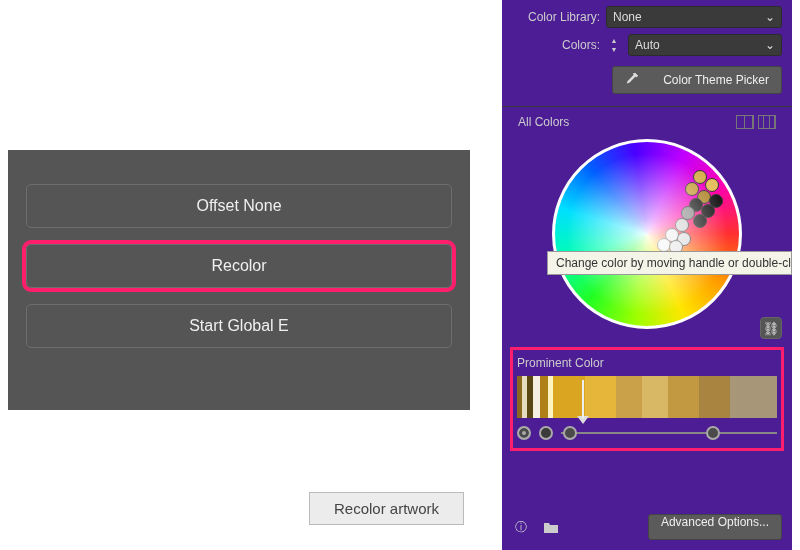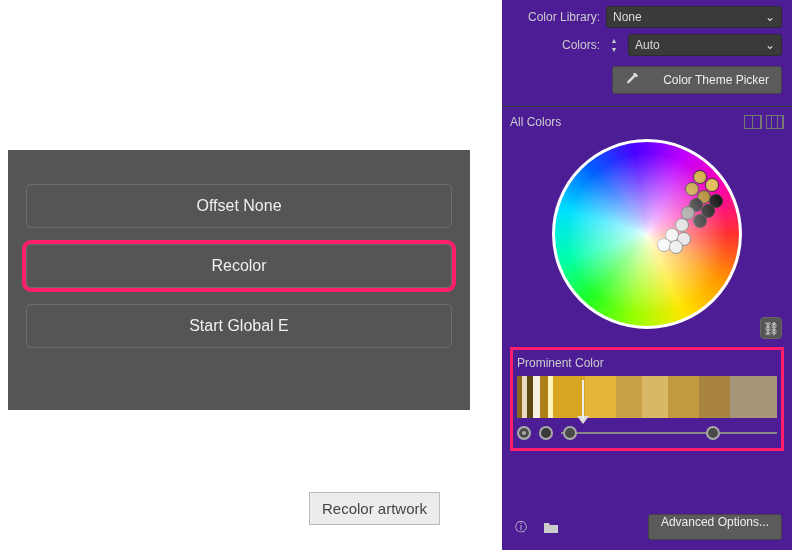--- a/index.html
+++ b/index.html
@@ -37,21 +37,21 @@
     cursor: pointer;
   }
   .qa-btn-full { width: 100%; }
   .qa-highlight {
     outline: 4px solid #ff1e6b;
     outline-offset: 0;
   }
   .qa-tooltip {
     position: absolute;
     left: 283px; top: 188px;
-    padding: 7px 12px;
+    padding: 7px 24px;
     background: #ececec;
     color: #444;
     border: 1px solid #bbb;
     font-size: 15px;
     white-space: nowrap;
   }
 
   
   .recolor-panel {
     position: absolute;
@@ -87,21 +87,21 @@
     background: #5b5b5b; border: 1px solid #444; border-radius: 3px;
     color: #eee; display: inline-flex; align-items: center; gap: 24px;
     cursor: pointer;
   }
   .eyedropper { width: 14px; height: 14px; }
 
   .rc-divider { height: 1px; background: #3a3a3a; margin: 0; }
 
   .rc-section-head {
     display: flex; align-items: center; justify-content: space-between;
-    padding: 8px 8px 4px;
+    padding: 8px 16px 4px;
     color: #ccc;
   }
   .rc-view-icons { display: flex; gap: 4px; }
   .rc-view-icons .vicon {
     width: 18px; height: 14px;
     border: 1px solid #777; display: flex;
   }
   .vicon.a div { width:50%; border-right:1px solid #777;}
   .vicon.b div { width:33%; border-right:1px solid #777;}
 
@@ -253,20 +253,21 @@
           <div class="handle" style="left: 48px; top: 36px; background: rgb(26, 26, 26);"></div>
           <div class="handle" style="left: 28px; top: 38px; background: rgb(136, 136, 136);"></div>
           <div class="handle" style="left: 40px; top: 46px; background: rgb(26, 26, 26);"></div>
           <div class="handle" style="left: 22px; top: 50px; background: rgb(204, 204, 204);"></div>
           <div class="handle" style="left: 12px; top: 60px; background: rgb(232, 232, 232);"></div>
           <div class="handle" style="left: 24px; top: 64px; background: rgb(216, 216, 216);"></div>
           <div class="handle" style="left: 4px; top: 70px; background: rgb(240, 240, 240);"></div>
           <div class="handle" style="left: 16px; top: 72px; background: rgb(224, 224, 224);"></div>
         </div>
     </div>
+    <div class="tooltip">Change color by moving handle or double-cl</div>
     <div class="link-chain">
       <span>⛓</span>
     </div>
   </div>
 
   <div class="prominent-box">
     <div class="pc-title">Prominent Color</div>
     <div class="pc-bar" id="pcbar">
       <div class="seg" style="background: rgb(138, 104, 32); width: 2%;"></div>
         <div class="seg" style="background: rgb(232, 220, 192); width: 2%;"></div>

